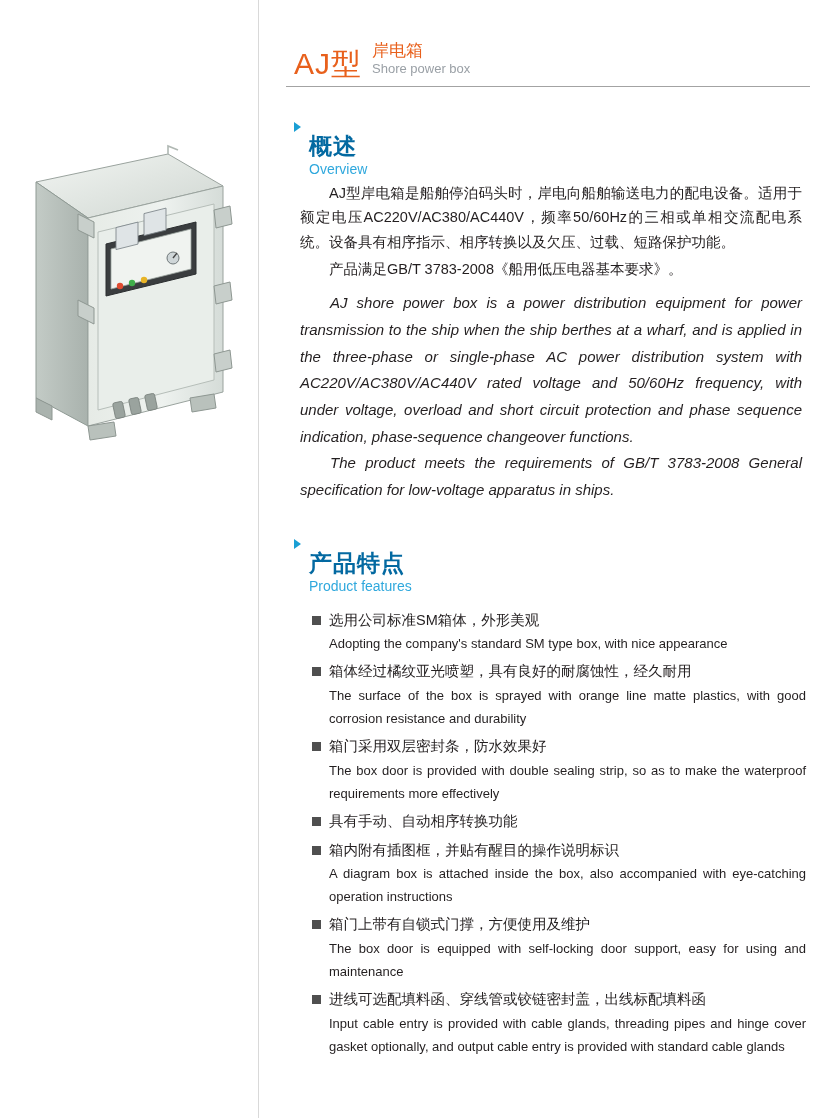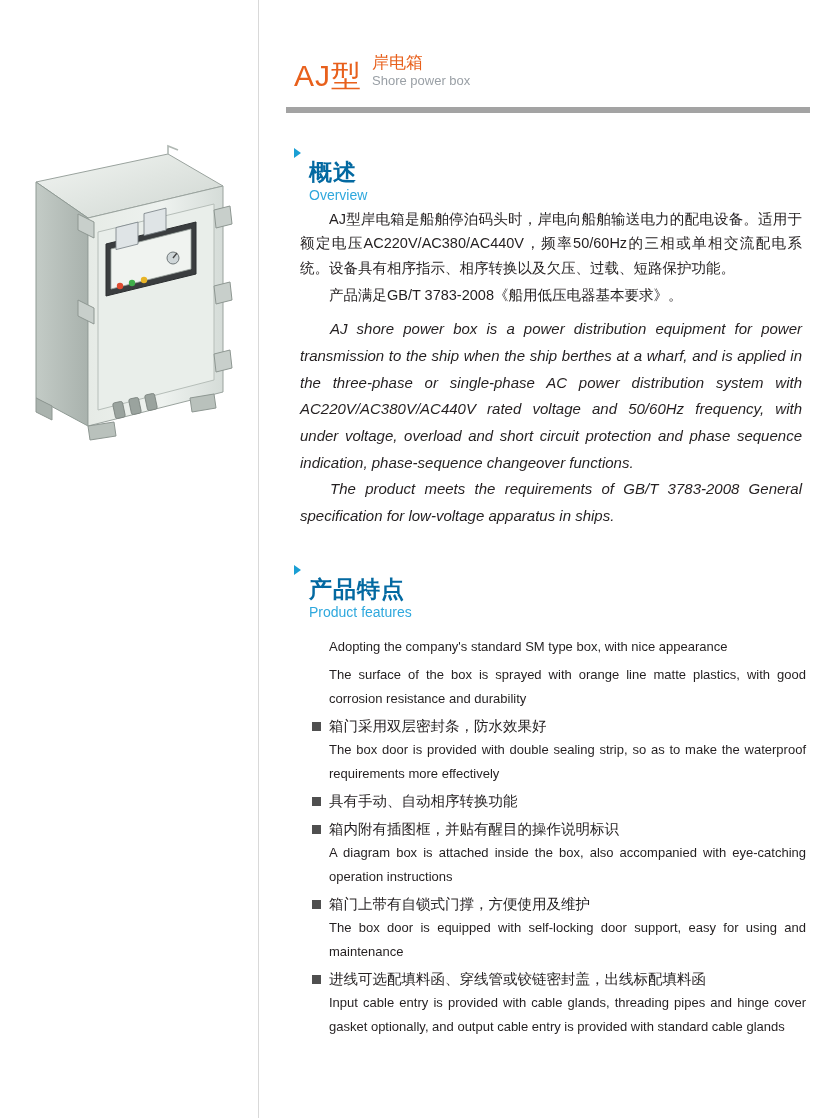--- a/index.html
+++ b/index.html
@@ -42,26 +42,25 @@
     background: #d9d9d9;
   }
   
   .right-col {
     flex: 1 1 auto;
     padding: 40px 20px 0 28px;
     position: relative;
   }
   .title-block {
     padding-left: 8px;
-    padding-bottom: 16px;
-    border-bottom: 6px solid #a3a3a3;
+    padding-bottom: 7px;
+    border-bottom: 1px solid #a3a3a3;
     display: flex;
     align-items: flex-end;
     gap: 10px;
-    margin-top: 12px;
   }
   .title-cn {
     color: #e8601c;
     font-size: 30px;
     letter-spacing: 1px;
     line-height: 1;
     font-weight: normal;
   }
   .title-sub {
     padding-bottom: 1px;
@@ -272,24 +271,32 @@
         <div class="tri"></div>
         <div>
           <div class="section-title-cn">产品特点</div>
           <div class="section-title-en">Product features</div>
         </div>
       </div>
 
       <div class="feature-list">
 
         <div class="feature">
+          <div class="feature-head">
+            <span class="sq"></span>
+            <span class="feature-cn">选用公司标准SM箱体，外形美观</span>
+          </div>
           <div class="feature-en">Adopting the company's standard SM type box, with nice appearance</div>
         </div>
 
         <div class="feature">
+          <div class="feature-head">
+            <span class="sq"></span>
+            <span class="feature-cn">箱体经过橘纹亚光喷塑，具有良好的耐腐蚀性，经久耐用</span>
+          </div>
           <div class="feature-en">The surface of the box is sprayed with orange line matte plastics, with good corrosion resistance and durability</div>
         </div>
 
         <div class="feature">
           <div class="feature-head">
             <span class="sq"></span>
             <span class="feature-cn">箱门采用双层密封条，防水效果好</span>
           </div>
           <div class="feature-en">The box door is provided with double sealing strip, so as to make the waterproof requirements more effectively</div>
         </div>

